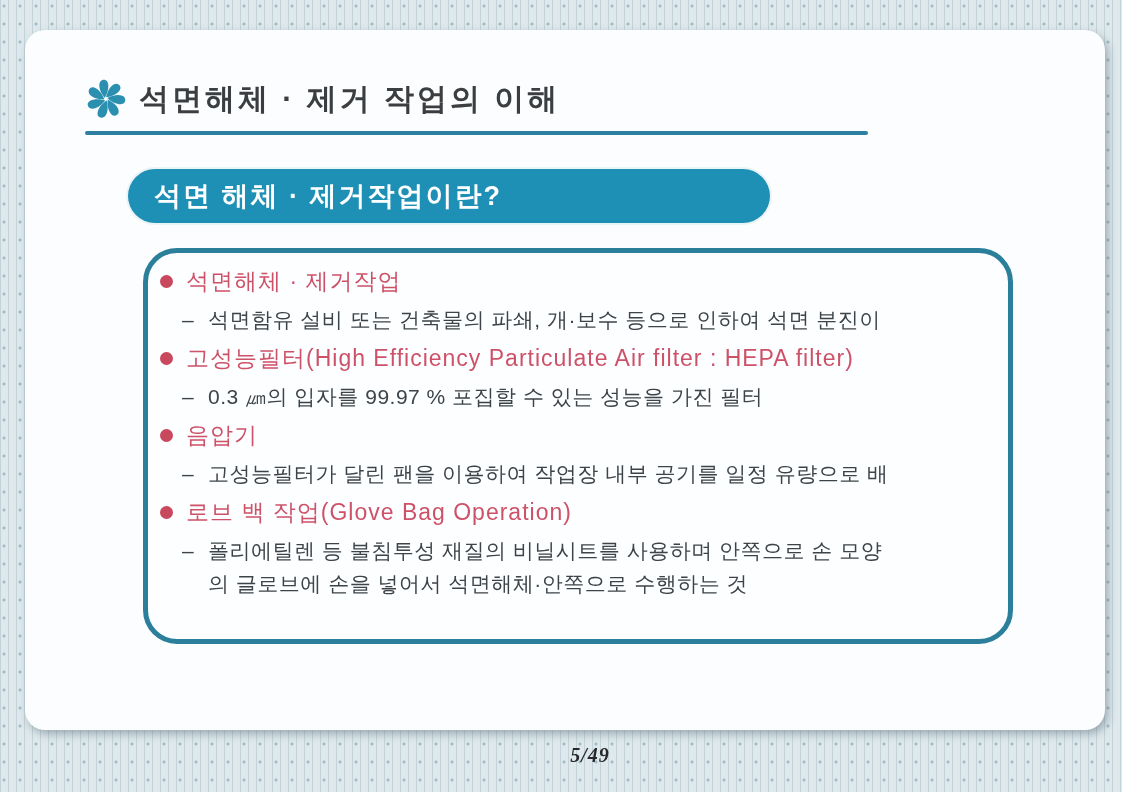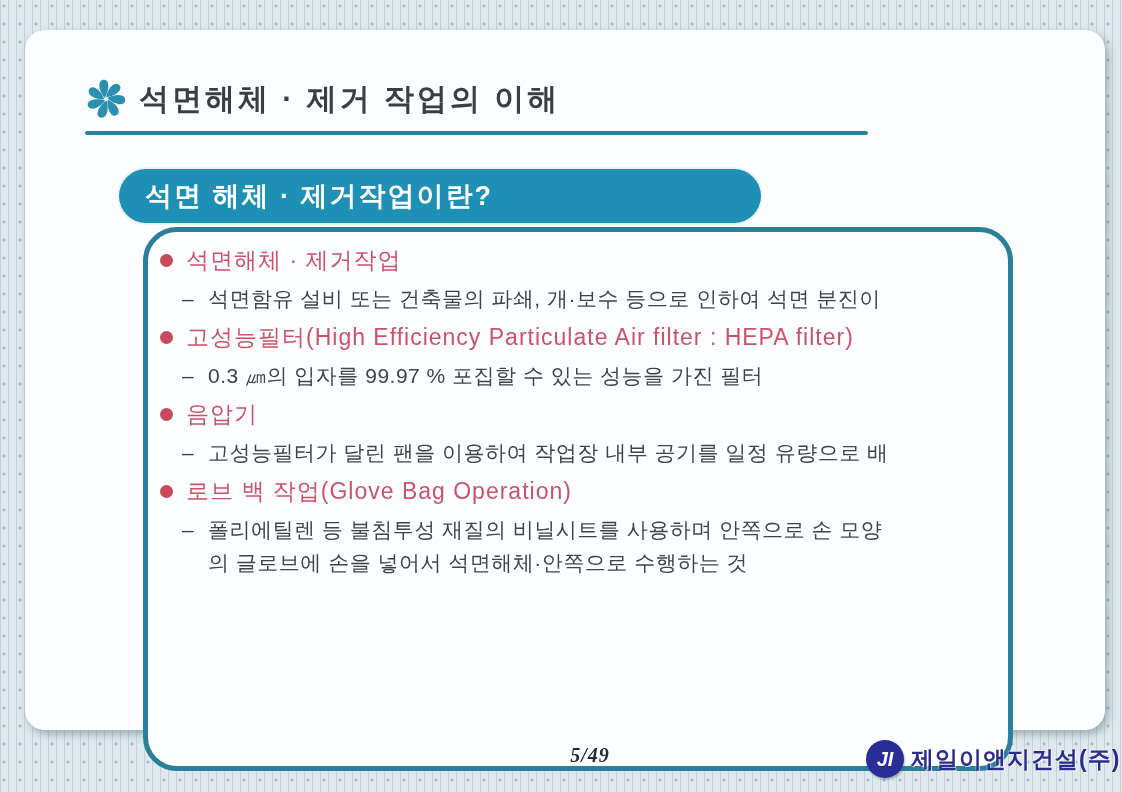--- a/index.html
+++ b/index.html
@@ -26,29 +26,29 @@
     font-size:30px;color:#3b3e40;letter-spacing:3px;font-weight:600;
     white-space:nowrap;
     text-align:right;
   }
   .title-underline{
     position:absolute;left:60px;top:101px;width:783px;height:4px;
     background:#2d80a1;border-radius:2px;
   }
 
   .section-pill{
-    position:absolute;left:94px;top:139px;width:642px;height:54px;
+    position:absolute;left:103px;top:139px;width:642px;height:54px;
     background:#1e90b5;border-radius:28px;box-sizing:border-box;
     color:#ffffff;font-size:27px;font-weight:bold;letter-spacing:2px;
     line-height:54px;padding-left:26px;white-space:nowrap;
     box-shadow:0 0 0 2px #eaf4f7;
   }
 
   .content-box{
-    position:absolute;left:118px;top:197px;width:870px;height:544px;
+    position:absolute;left:118px;top:218px;width:870px;height:396px;
     box-sizing:border-box;border:5px solid #2b7f9a;border-radius:34px;
     background:#fdfeff;padding:14px 20px 0 12px;
   }
 
   .bullet + .bullet{margin-top:8px;}
   .term-row{display:flex;align-items:center;gap:13px;height:28px;}
   .bullet-dot{width:13px;height:13px;border-radius:50%;background:#c8485e;flex:none;}
   .term-text{font-size:23px;color:#cd5268;letter-spacing:1px;white-space:pre;}
   .def-line{
     display:flex;margin-left:22px;font-size:21px;color:#3d4449;
@@ -166,20 +166,14 @@
           <span class="def-dash blank">–</span>
           <span>의 글로브에 손을 넣어서 석면해체·안쪽으로 수행하는 것</span>
         </div>
       </div>
 
     </div>
   </div>
 
   <div class="page-num">5/49</div>
 
-  <div class="logo">
-    <div class="logo-circle">
-      <span class="logo-monogram">JI</span>
-    </div>
-    <span class="company-name">제일이앤지건설(주)</span>
-  </div>
 
 </div>
 
 </body></html>

